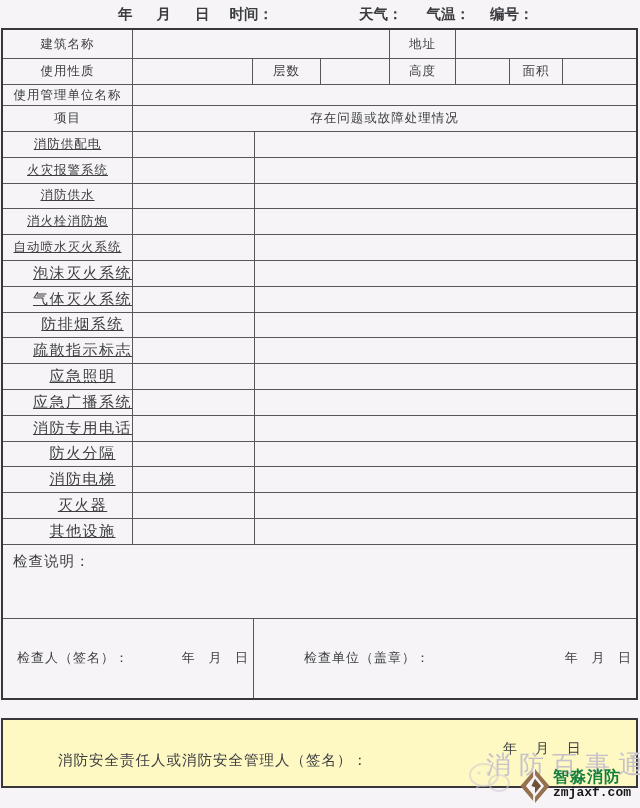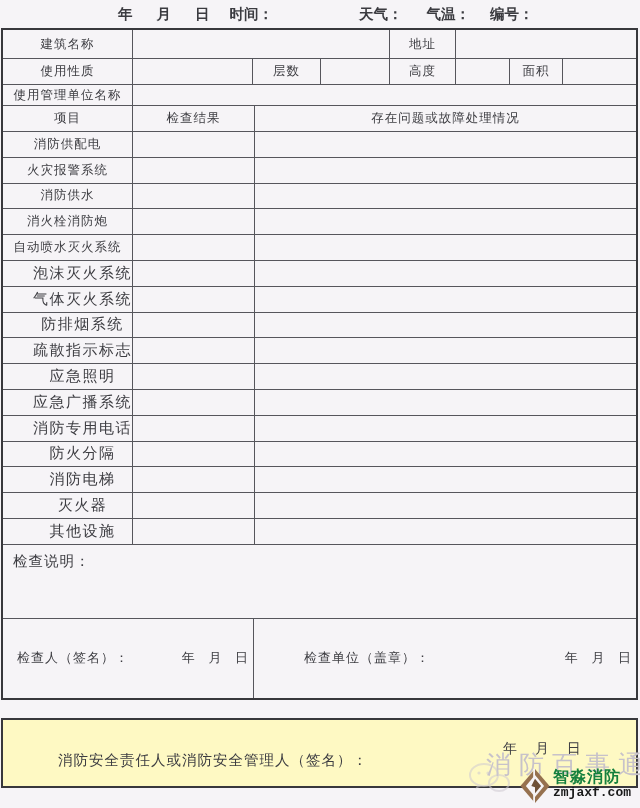--- a/index.html
+++ b/index.html
@@ -48,21 +48,21 @@
     white-space: nowrap;
   }
   .cell.last { border-right: none; flex: 1; }
   .lbl { font-size: 12.5px; letter-spacing: 1px; }
 
   .rowA { height: 29px; }
   .rowB { height: 26px; }
   .rowC { height: 21px; }
   .rowD { height: 22px; }
   .rowE { height: 26px; }
-  .rowI { height: 25.8px; }
+  .rowI { height: 25.8px; text-decoration: underline; }
 
   .w130 { width: 130px; }
   .w257 { width: 257px; }
   .w66  { width: 66px;  }
   .w120 { width: 120px; }
   .w68  { width: 68px;  }
   .w69  { width: 69px;  }
   .w54  { width: 54px;  }
   .w53  { width: 53px;  }
   .w122 { width: 122px; }
@@ -158,21 +158,20 @@
     </div>
 
     <div class="row rowC">
       <div class="cell w130 lbl">使用管理单位名称</div>
       <div class="cell last"></div>
     </div>
 
 
     <div class="row rowE">
       <div class="cell w130 col-head">项目</div>
-      <div class="cell w122 col-head">检查结果</div>
       <div class="cell last col-head">存在问题或故障处理情况</div>
     </div>
 
     <div class="row rowI">
       <div class="cell w130 item-label sm">消防供配电</div>
       <div class="cell w122"></div>
       <div class="cell last"></div>
     </div>
     <div class="row rowI">
       <div class="cell w130 item-label sm">火灾报警系统</div>

